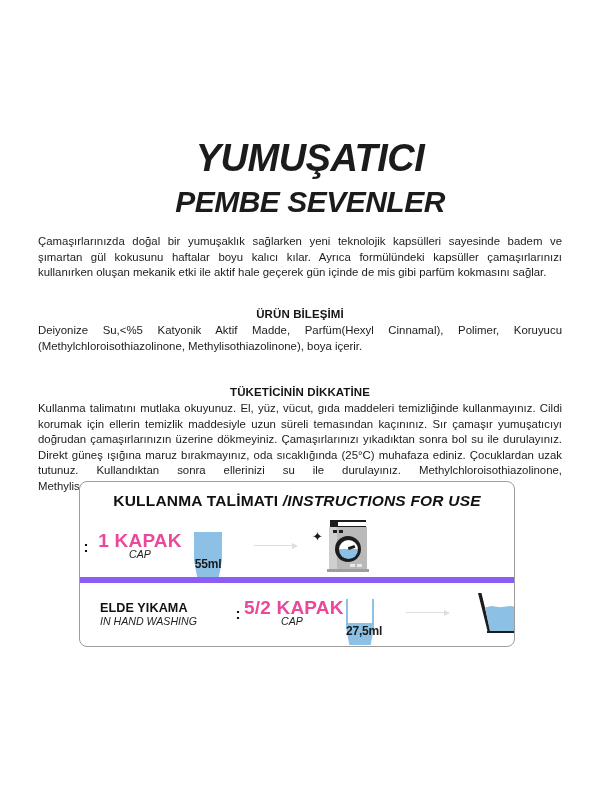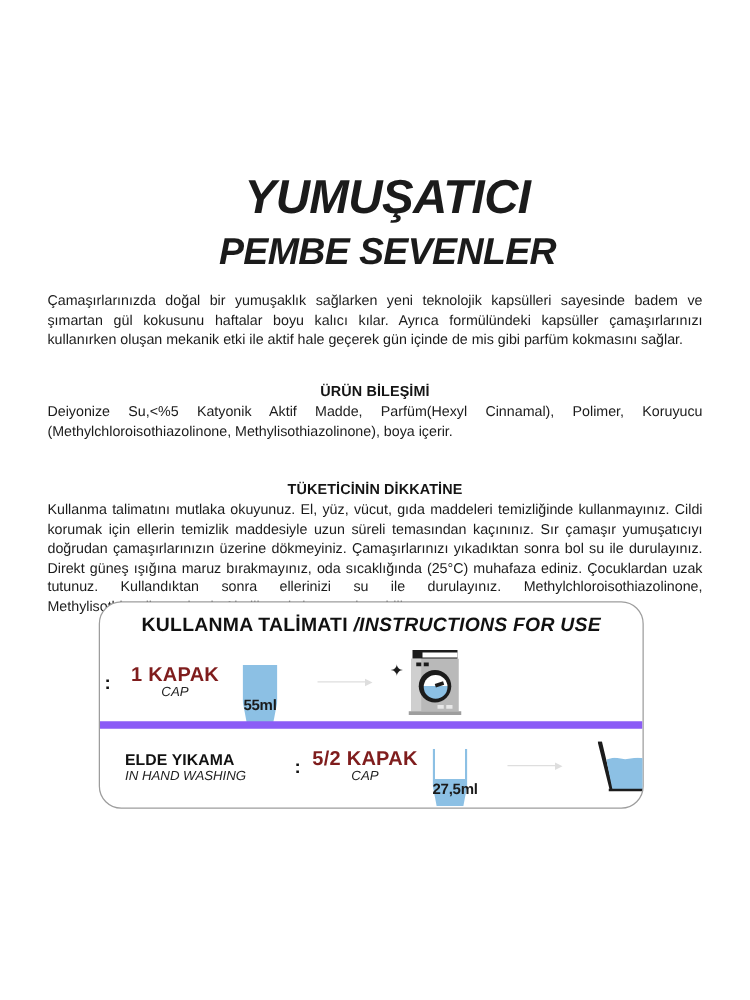--- a/index.html
+++ b/index.html
@@ -72,21 +72,21 @@
   #sec-warning   { top: 339px; margin-top: 46px; }
 
   
   .instructions-box {
     position: absolute;
     left: 79px;
     top: 481px;
     width: 436px;
     height: 166px;
     border: 1.4px solid #9d9d9d;
-    border-radius: 18px;
+    border-radius: 8px;
     background: #ffffff;
     box-sizing: border-box;
     overflow: hidden;
   }
   .instructions-title {
     text-align: center;
     padding-top: 9px;
     font-size: 15.5px;
     line-height: 19px;
     white-space: nowrap;
@@ -143,24 +143,24 @@
     font-size: 15px;
     color: #111;
   }
 
   .dose {
     width: 96px;
     text-align: center;
   }
   .dose-tr {
     font-weight: bold;
-    font-size: 16px;
+    font-size: 19px;
     line-height: 15px;
     letter-spacing: 0.2px;
-    color: #7f1d1d;
+    color: #ec4899;
     white-space: nowrap;
   }
   .dose-en {
     font-style: italic;
     font-size: 10.6px;
     line-height: 12px;
     color: #222;
     white-space: nowrap;
   }
 

